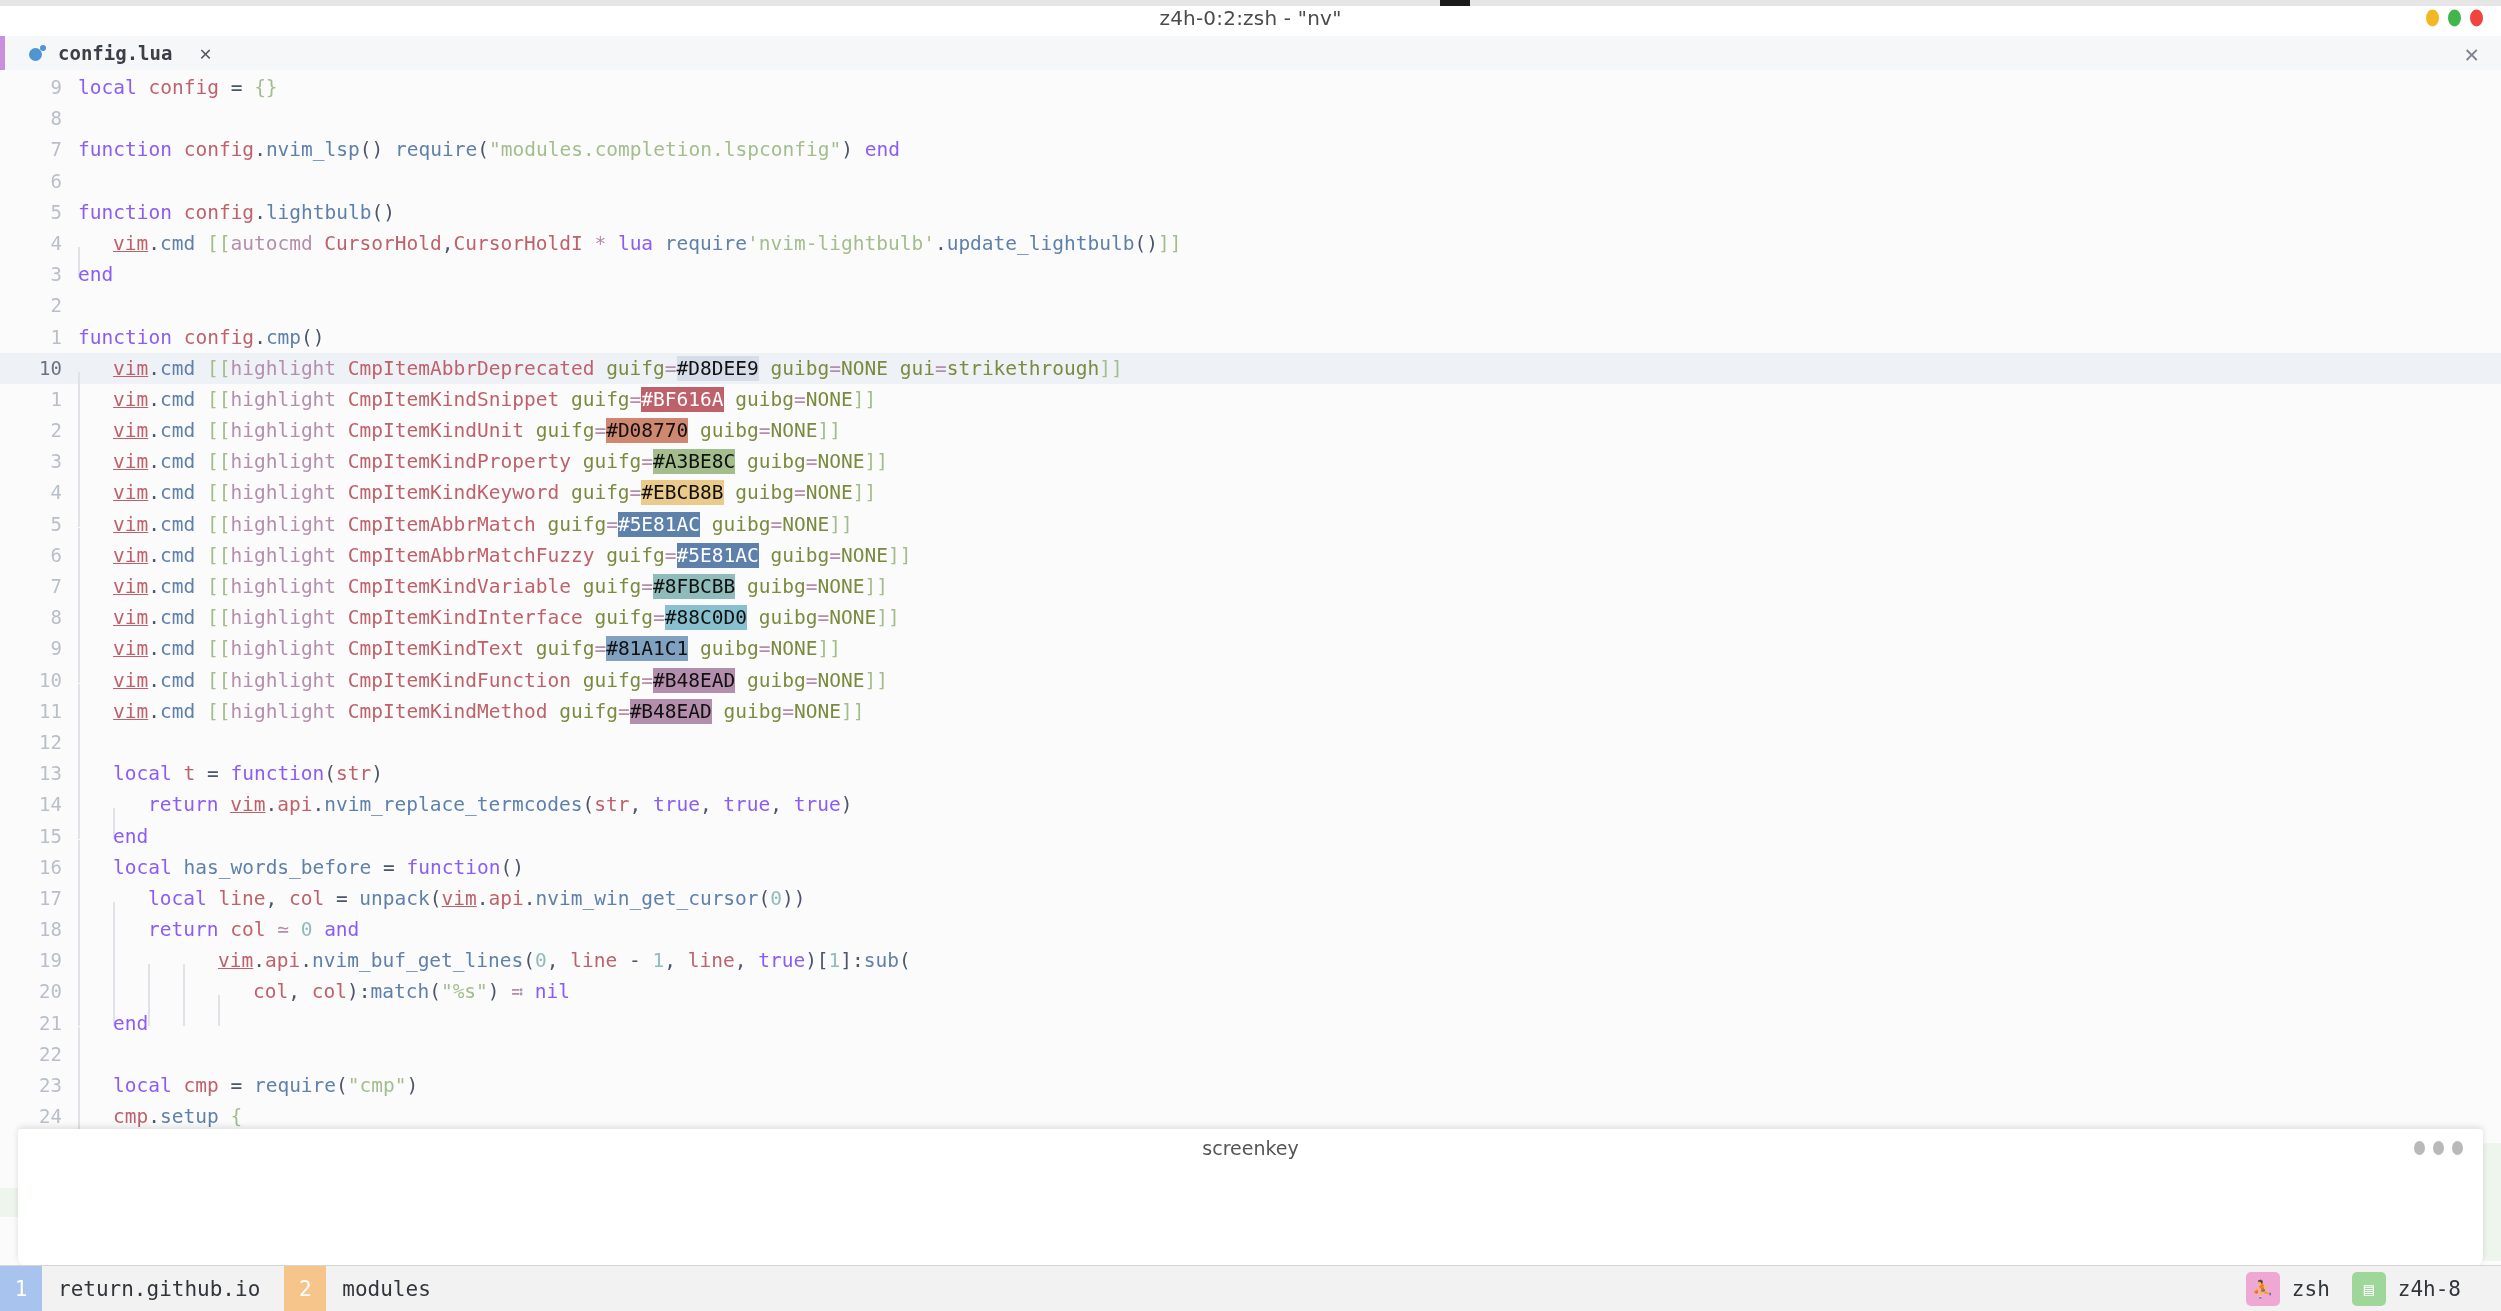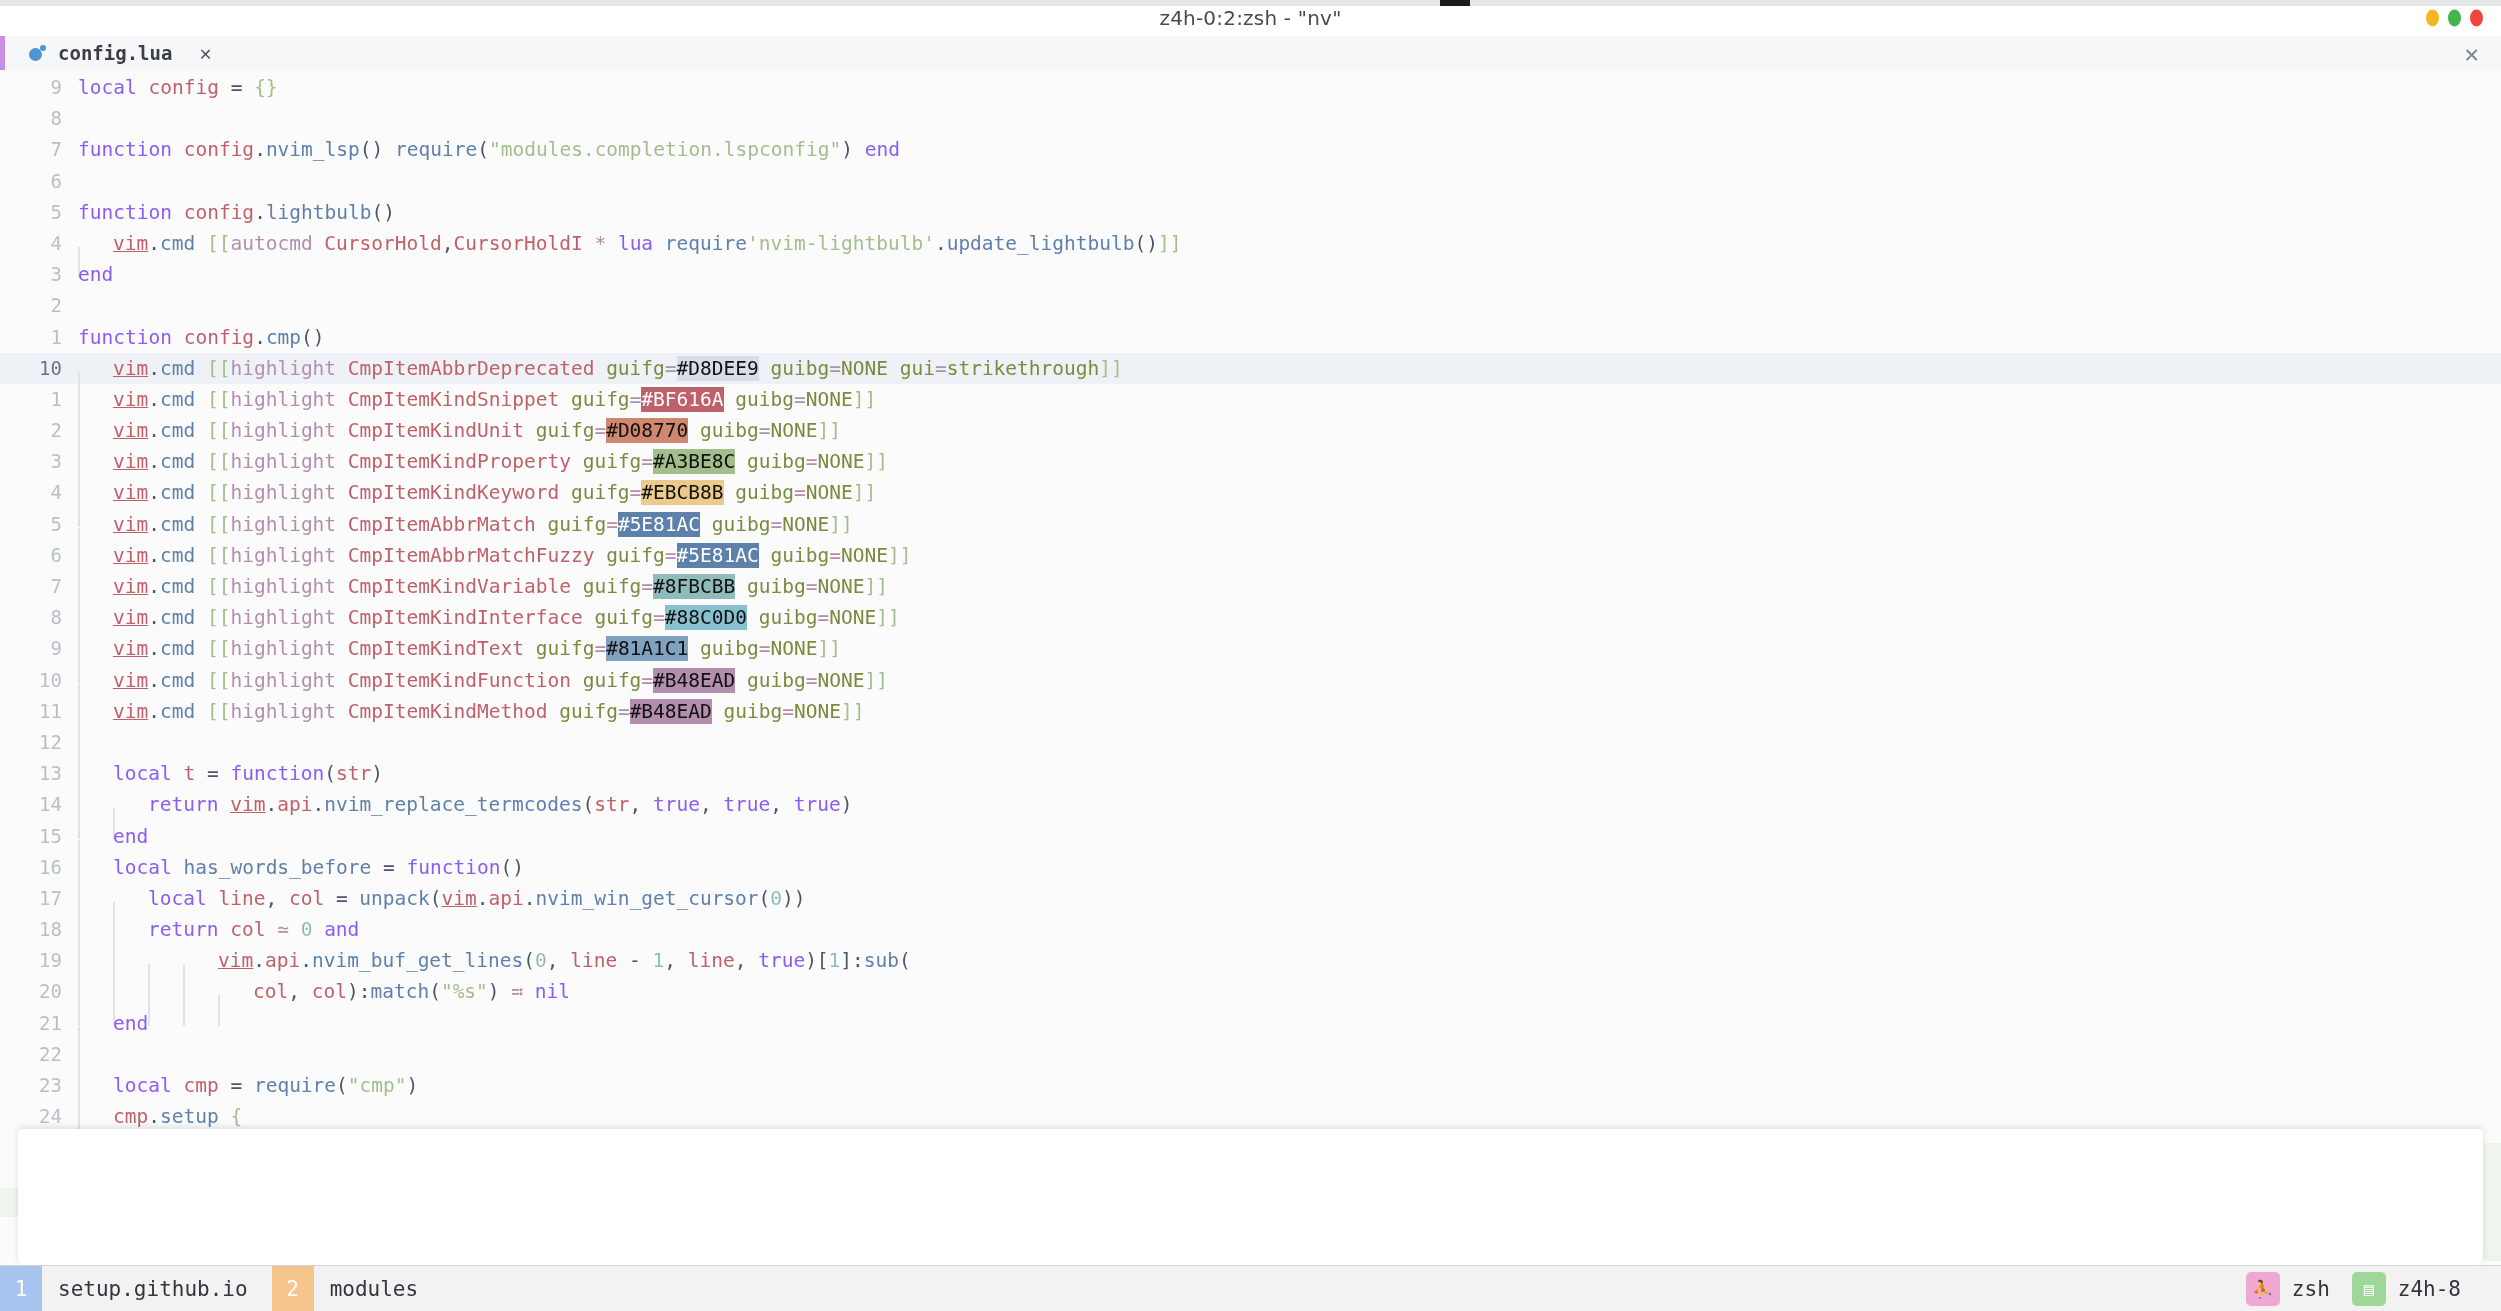--- a/index.html
+++ b/index.html
@@ -376,26 +376,34 @@
         <span>4%</span>
         <span> | </span>
         <span>10:5</span>
       </span>
     </span>
   </div>
 
   <div class="ghost" id="ghost-cmdline">:HopWord</div>
 
   <div id="screenkey">
+    <div class="sk-bar">
+      <span class="sk-title">screenkey</span>
+      <span class="sk-dots">
+        <i></i>
+        <i></i>
+        <i></i>
+      </span>
+    </div>
   </div>
 
   <div id="taskbar">
     <div class="tb-left">
         <span class="ws-badge" style="background: rgb(168, 196, 238);">1</span>
-        <span class="ws-label">setup.github.io</span>
+        <span class="ws-label">return.github.io</span>
         <span class="ws-badge" style="background: rgb(245, 197, 140);">2</span>
         <span class="ws-label">modules</span>
       </div>
     <div class="tb-right">
         <span class="tb-app">
           <span class="tb-ico" style="background: rgb(239, 168, 212);">⛹</span>
           <span class="lbl">zsh</span>
         </span>
         <span class="tb-app">
           <span class="tb-ico" style="background: rgb(159, 215, 154);">▤</span>

